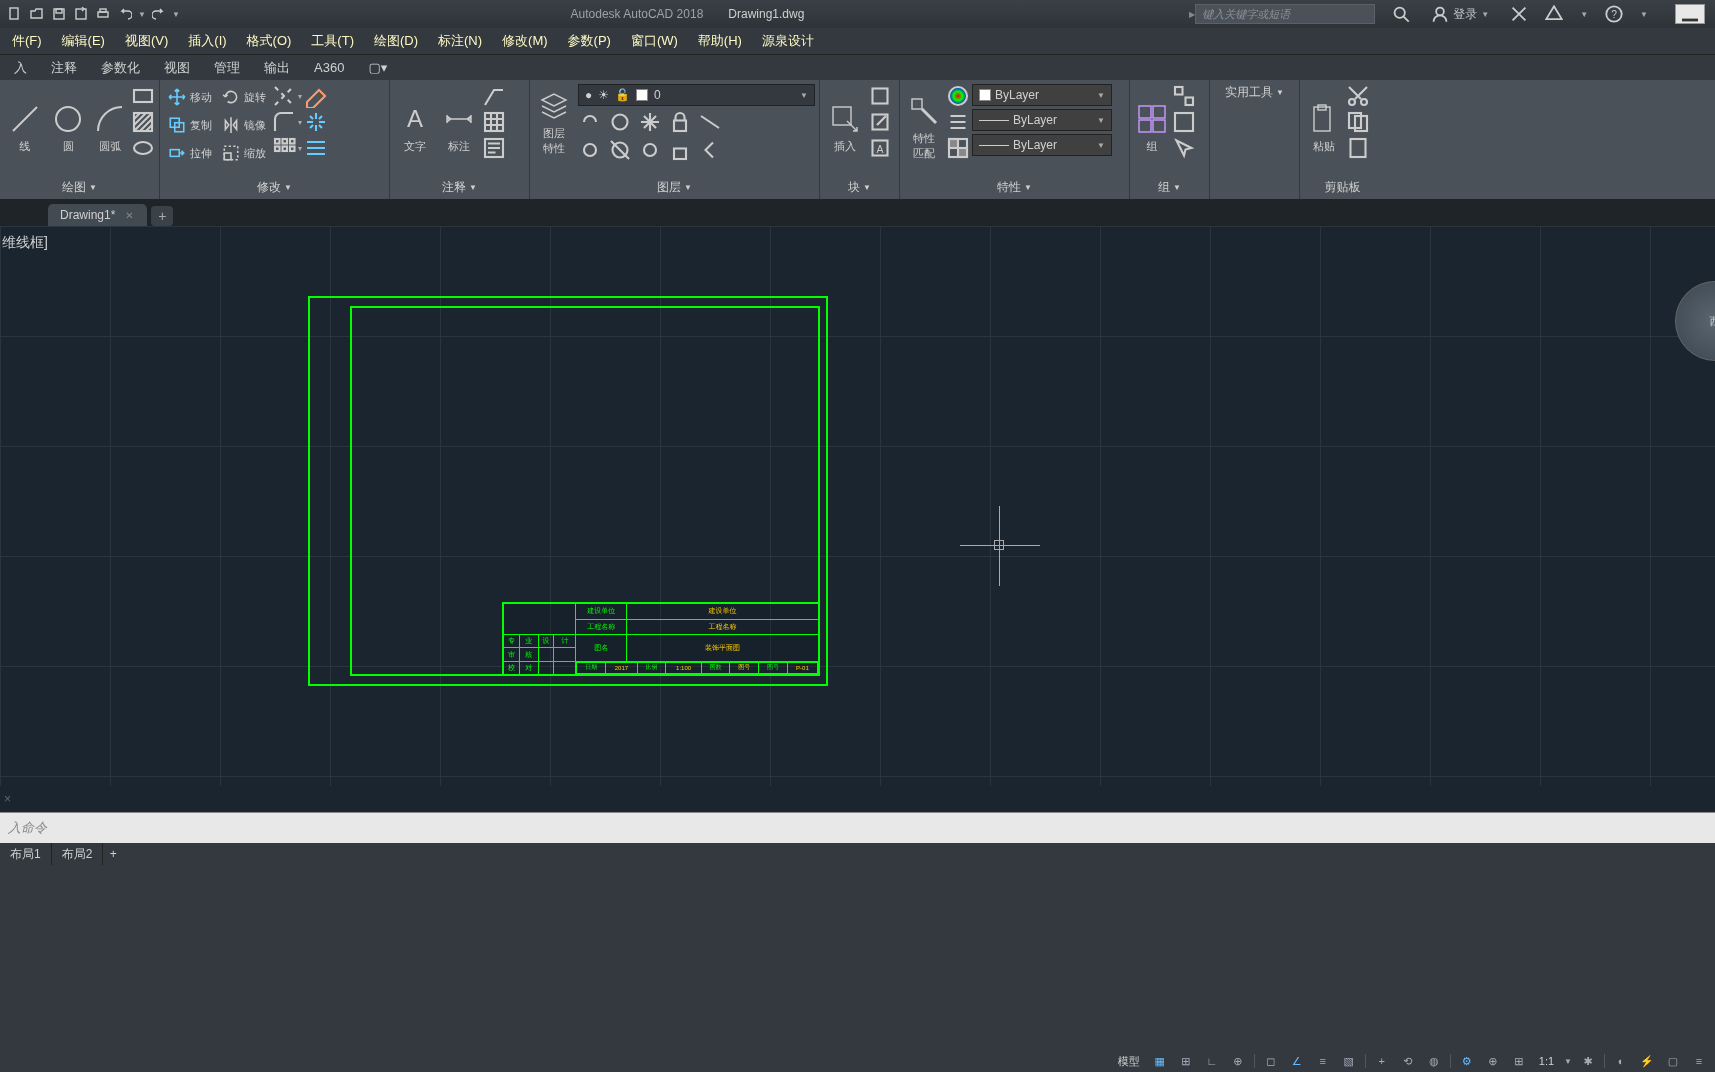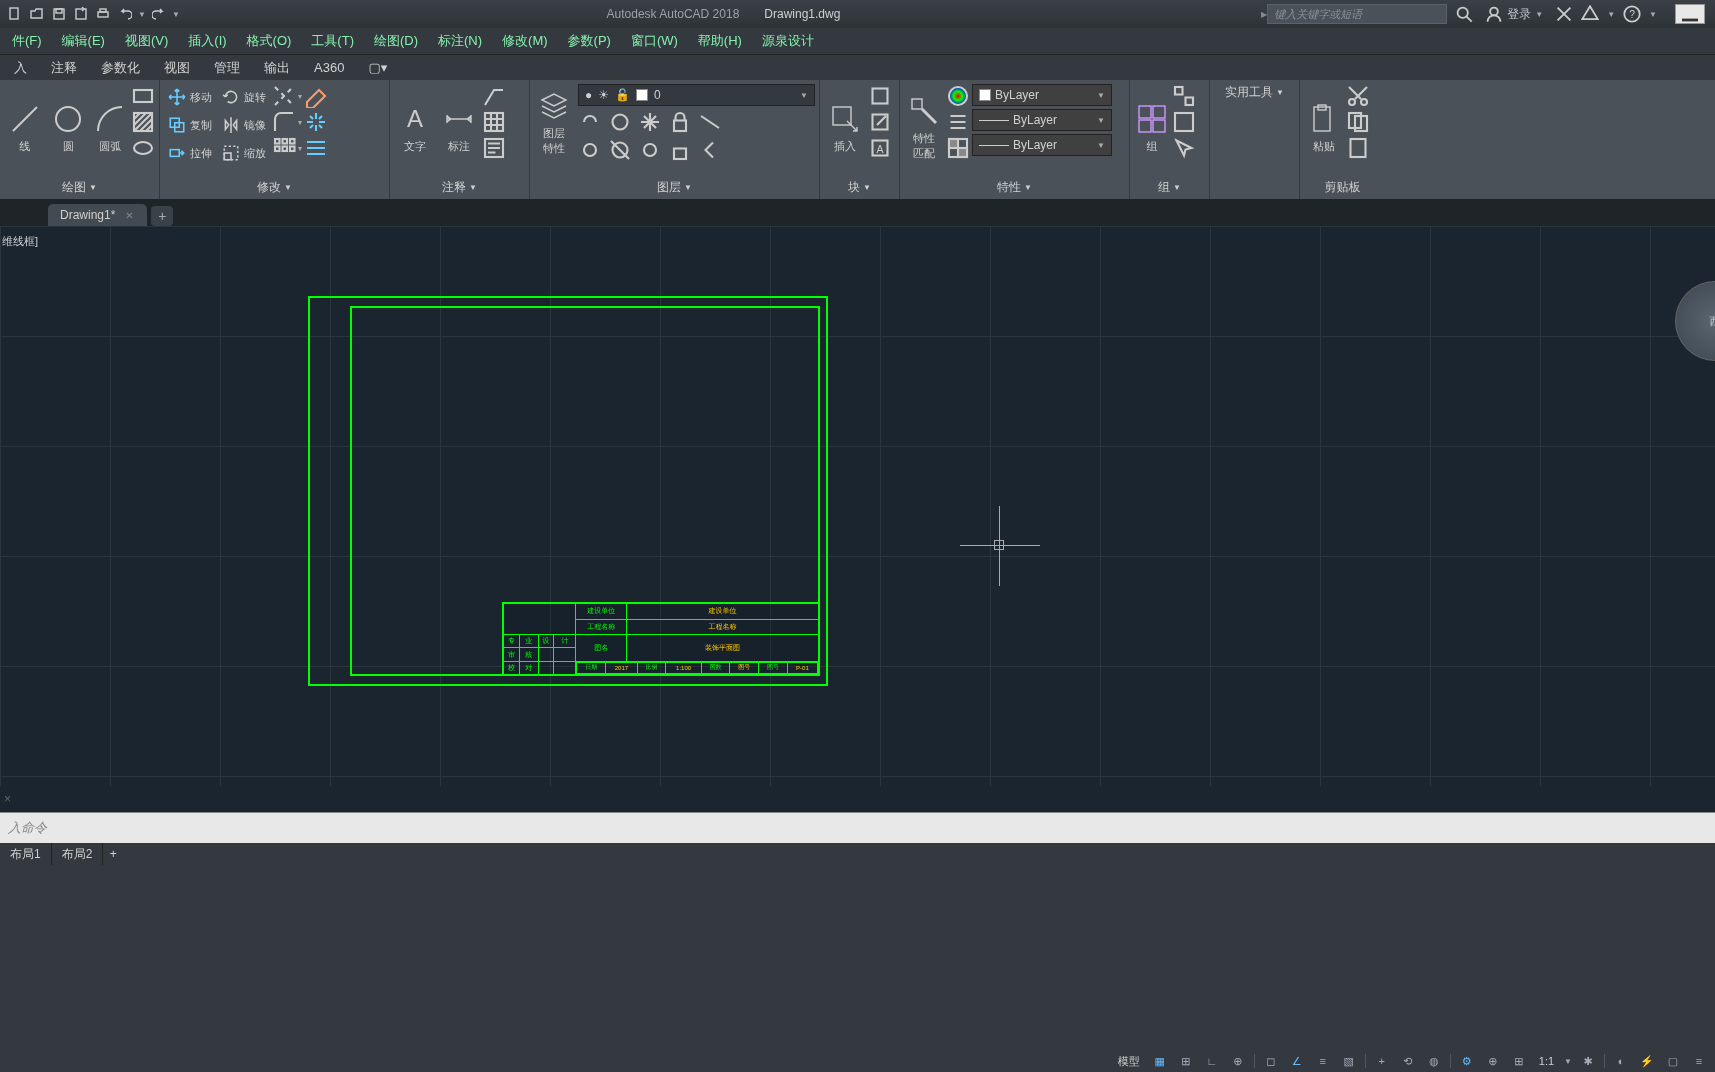--- a/index.html
+++ b/index.html
@@ -6,29 +6,29 @@
 body { background: #33393f; color: #d0d0d0; width: 1715px; height: 1072px; overflow: hidden; position: relative; }
 
 
 .titlebar { height: 28px; background: linear-gradient(#3a4046,#2e3338); display: flex; align-items: center; font-size: 12px; color: #aaa; }
 .qat { display: flex; gap: 4px; padding: 0 6px; align-items: center; }
 .qat-btn { width: 18px; height: 18px; display: flex; align-items: center; justify-content: center; cursor: pointer; }
 .qat-btn svg { width: 14px; height: 14px; }
 .titlebar-center { flex: 1; text-align: center; display: flex; justify-content: center; gap: 25px; }
 .app-name { color: #9da2a7; }
 .doc-name { color: #d0d0d0; }
-.titlebar-right { display: flex; align-items: center; gap: 8px; padding-right: 10px; }
+.titlebar-right { display: flex; align-items: center; gap: 17px; padding-right: 10px; }
 .search-box { width: 180px; height: 20px; background: #4a5158; border: 1px solid #5a6168; padding: 0 6px; color: #8a9197; font-size: 11px; font-style: italic; display: flex; align-items: center; }
 .login-btn { display: flex; align-items: center; gap: 4px; color: #c0c5ca; font-size: 12px; padding: 0 4px; }
 .tb-icon { width: 18px; height: 18px; display: flex; align-items: center; justify-content: center; }
 .win-btn { width: 30px; height: 20px; background: #e8e8e8; border: 1px solid #999; margin-left: 10px; display:flex; align-items:center; justify-content:center; }
 
 
 .menubar { height: 26px; background: #33393f; display: flex; align-items: center; padding: 0 2px; font-size: 13px; }
-.menu-item { padding: 0 10px; color: #86efac; cursor: pointer; height: 100%; display: flex; align-items: center; }
+.menu-item { padding: 0 10px; color: #fef9c3; cursor: pointer; height: 100%; display: flex; align-items: center; }
 
 
 .ribbon-tabs { height: 26px; background: #33393f; display: flex; align-items: center; padding: 0 2px; font-size: 13px; border-top: 1px solid #222; }
 .ribbon-tab { padding: 0 12px; color: #d0d0d0; cursor: pointer; height:100%; display:flex; align-items:center; }
 
 
 .ribbon { height: 120px; background: #4a5158; display: flex; border-bottom: 1px solid #222; }
 .ribbon-panel { border-right: 1px solid #33393f; display: flex; flex-direction: column; padding: 2px; }
 .panel-body { flex: 1; display: flex; align-items: flex-start; gap: 2px; padding: 2px; }
 .panel-title { height: 20px; text-align: center; font-size: 12px; color: #d0d0d0; display: flex; align-items: center; justify-content: center; gap: 3px; }
@@ -48,21 +48,21 @@
 
 
 .filetabs { height: 26px; background: #1f2428; display: flex; align-items: flex-end; padding-left: 48px; }
 .filetab { height: 22px; background: #424a52; border-radius: 5px 5px 0 0; padding: 0 12px; display: flex; align-items: center; gap: 10px; font-size: 12px; margin-right: 4px; }
 .filetab .close { width: 10px; height: 10px; font-size: 10px; color: #888; }
 .newtab { width: 22px; height: 20px; background: #3a4148; border-radius: 4px; display: flex; align-items: center; justify-content: center; font-size: 14px; color: #aaa; cursor:pointer; }
 
 
 .canvas { position: relative; height: 560px; background: #1a2530; overflow: hidden; }
 .grid-lines { position: absolute; inset: 0; background-image: linear-gradient(#2a3540 1px, transparent 1px), linear-gradient(90deg, #2a3540 1px, transparent 1px); background-size: 110px 110px; }
-.viewport-label { position: absolute; top: 8px; left: 2px; font-size: 11px; color: #d0d0d0; }
+.viewport-label { position: absolute; top: 8px; left: 2px; font-size: 14px; color: #d0d0d0; }
 .nav-disc { position: absolute; right: -40px; top: 55px; width: 80px; height: 80px; border-radius: 50%; background: radial-gradient(#5a6570,#3a4550); border: 1px solid #666; display:flex; align-items:center; justify-content:center; font-size:11px; color:#ccc; }
 
 
 .frame-outer { position: absolute; left: 308px; top: 70px; width: 520px; height: 390px; border: 2px solid #00ff00; }
 .frame-inner { position: absolute; left: 350px; top: 80px; width: 470px; height: 370px; border: 2px solid #00ff00; }
 .title-block { position: absolute; left: 502px; top: 376px; width: 318px; height: 74px; border: 1px solid #00ff00; background: rgba(0,0,0,0.1); }
 .title-block table { width: 100%; height: 100%; border-collapse: collapse; font-size: 7px; }
 .title-block td { border: 1px solid #00ff00; text-align: center; padding: 0; }
 .title-block .y { color: #ffcc00; }
 .title-block .g { color: #00ff00; }

